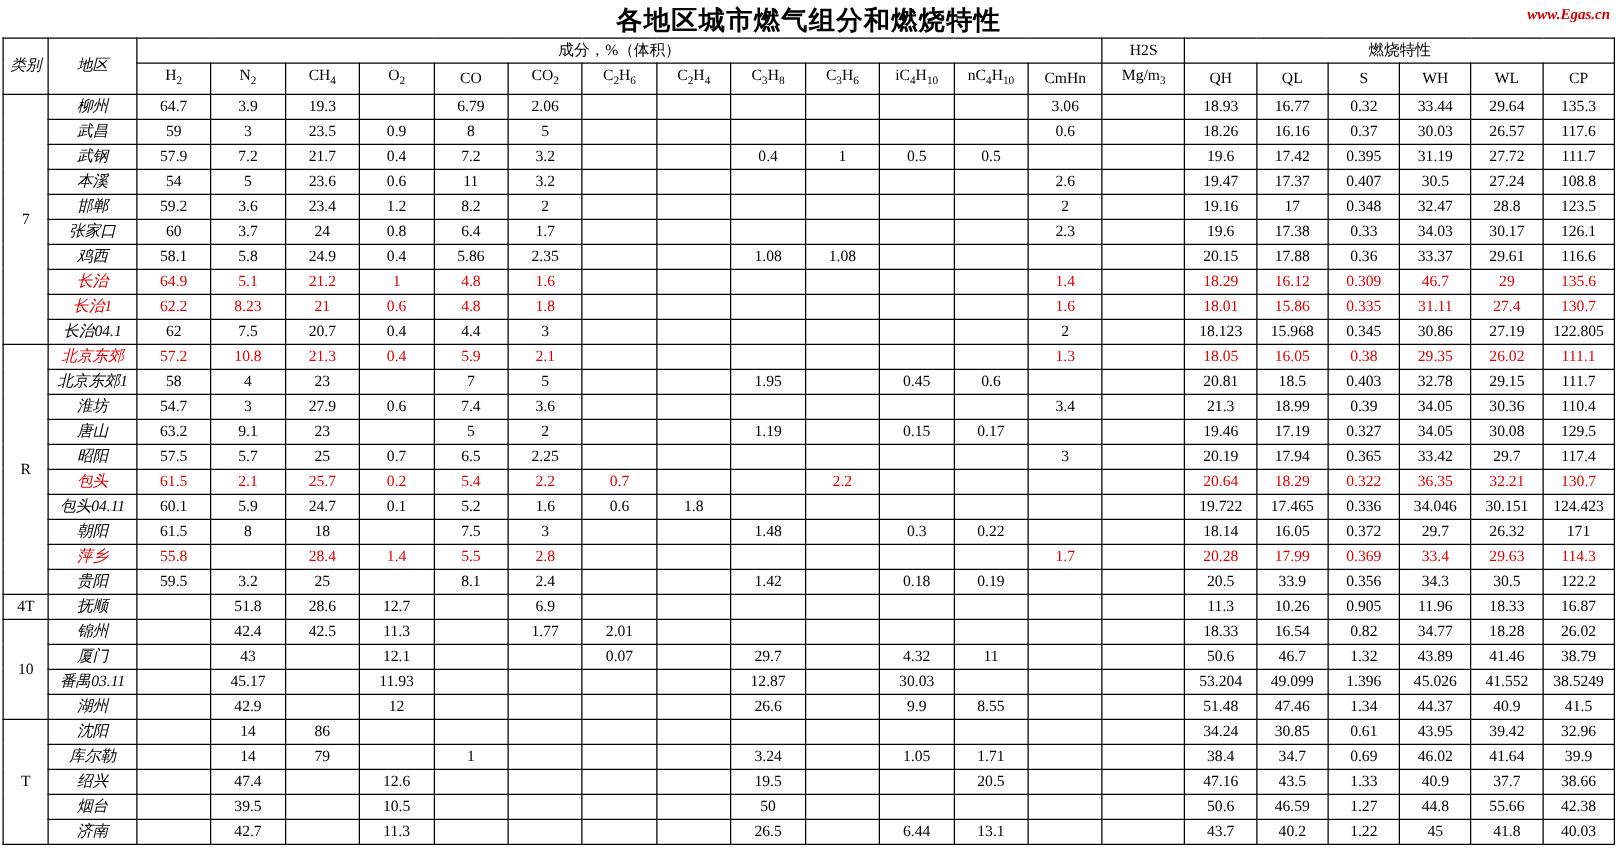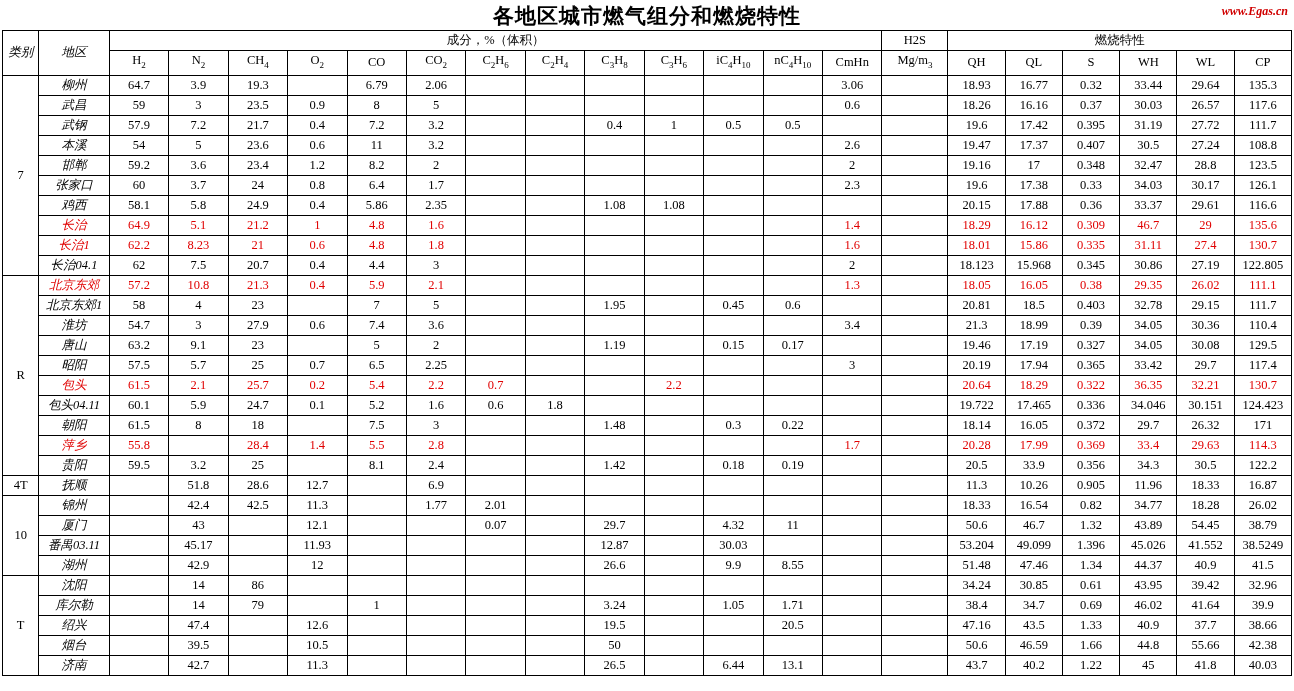--- a/index.html
+++ b/index.html
@@ -644,21 +644,21 @@
           <td class="">29.7</td>
           <td class=""></td>
           <td class="">4.32</td>
           <td class="">11</td>
           <td class=""></td>
           <td class=""></td>
           <td class="">50.6</td>
           <td class="">46.7</td>
           <td class="">1.32</td>
           <td class="">43.89</td>
-          <td class="">54.45</td>
+          <td class="">41.46</td>
           <td class="">38.79</td>
         </tr>
         <tr>
           <td class="region">番禺03.11</td>
           <td class=""></td>
           <td class="">45.17</td>
           <td class=""></td>
           <td class="">11.93</td>
           <td class=""></td>
           <td class=""></td>
@@ -781,21 +781,21 @@
           <td class=""></td>
           <td class=""></td>
           <td class="">50</td>
           <td class=""></td>
           <td class=""></td>
           <td class=""></td>
           <td class=""></td>
           <td class=""></td>
           <td class="">50.6</td>
           <td class="">46.59</td>
-          <td class="">1.66</td>
+          <td class="">1.27</td>
           <td class="">44.8</td>
           <td class="">55.66</td>
           <td class="">42.38</td>
         </tr>
         <tr>
           <td class="region">济南</td>
           <td class=""></td>
           <td class="">42.7</td>
           <td class=""></td>
           <td class="">11.3</td>

